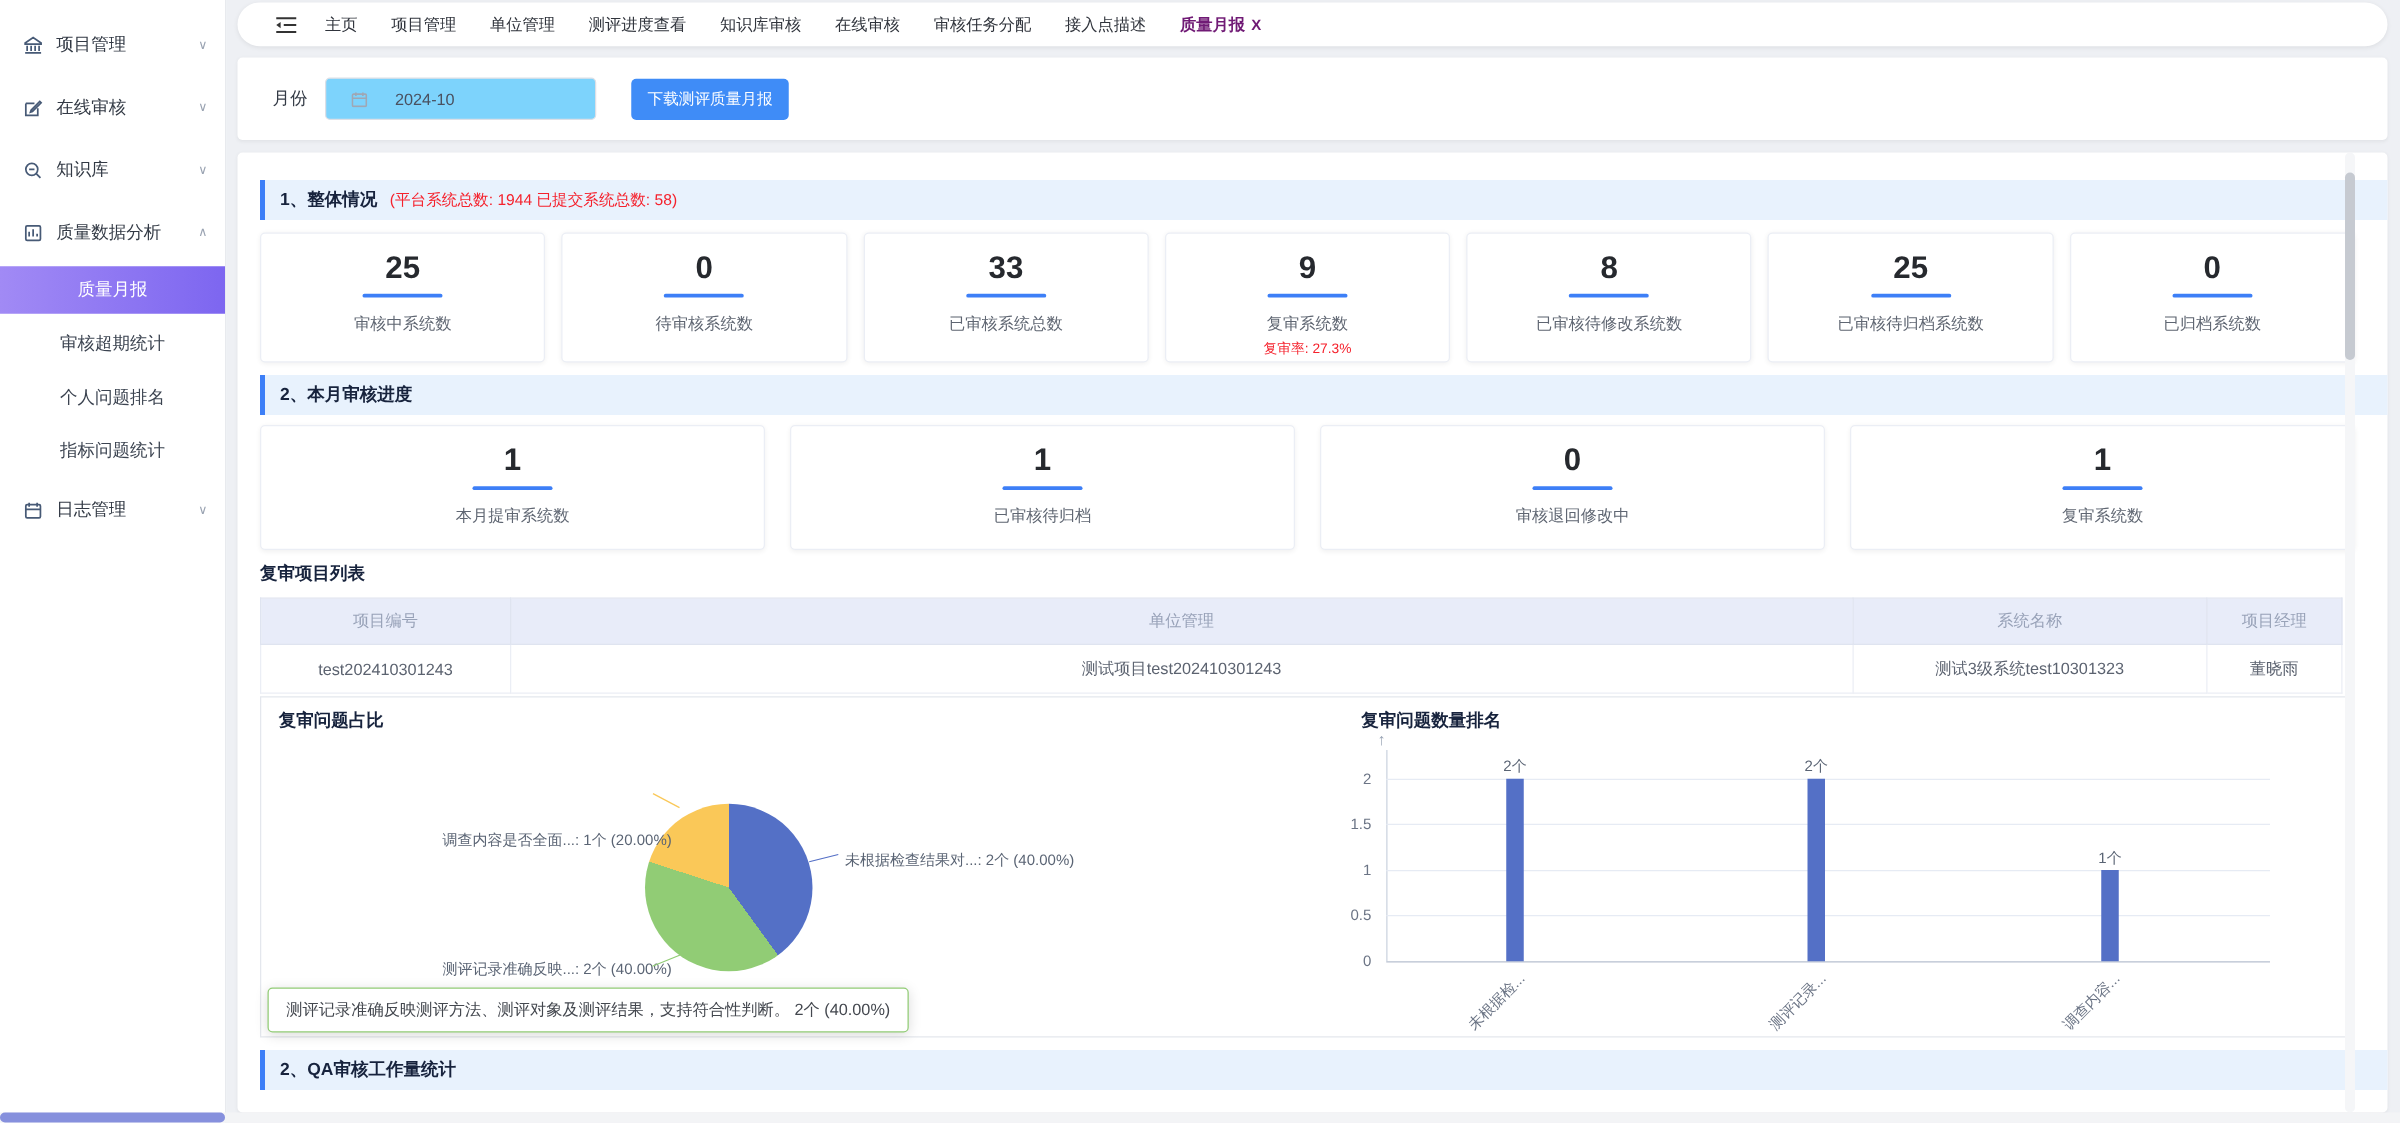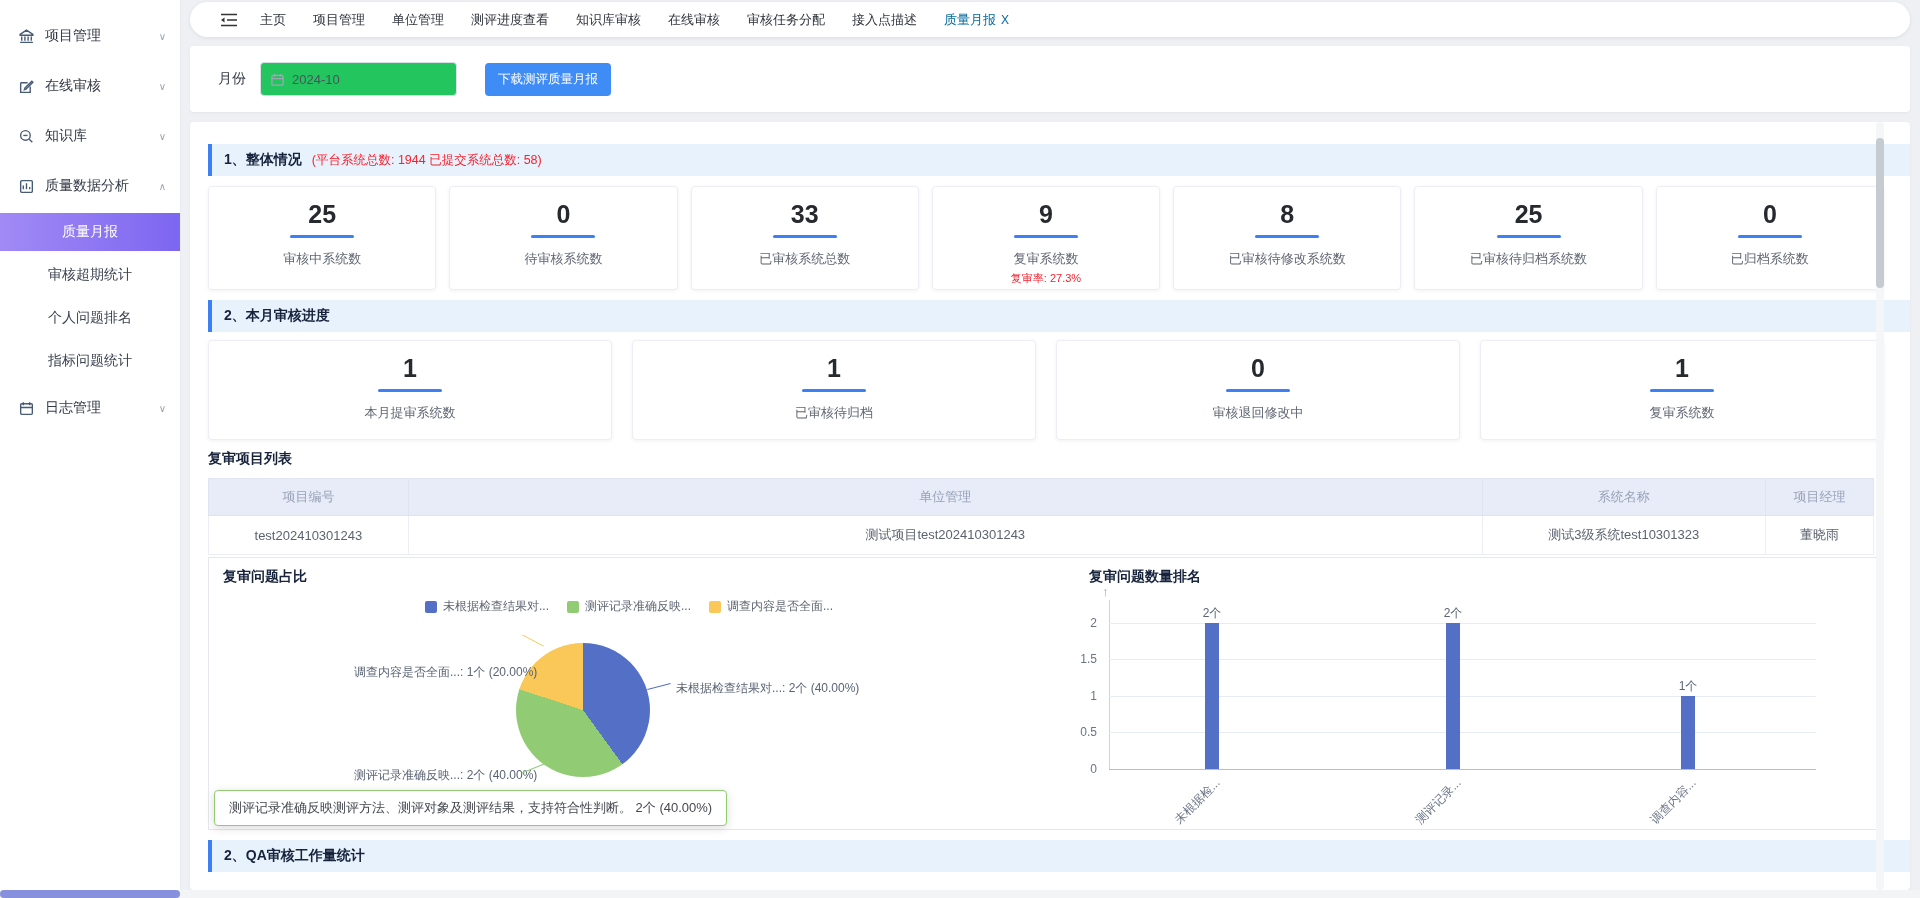--- a/index.html
+++ b/index.html
@@ -16,29 +16,29 @@
   .sub-item{height:38px;margin-top:5px;display:flex;align-items:center;justify-content:center;
     font-size:14px;color:#3b4350;cursor:pointer;}
   .sub-item.active{background:linear-gradient(90deg,#a18af5 0%,#7d66f0 100%);color:#fff;}
   
   .topnav{position:absolute;left:190px;top:2px;width:1720px;height:35px;background:#fff;
     border-radius:18px;box-shadow:0 1px 4px rgba(0,0,0,.08);display:flex;align-items:center;
     padding:0 0 0 30px;box-sizing:border-box;z-index:2;}
   .collapse-ic{width:18px;height:14px;margin-right:22px;cursor:pointer;display:inline-flex;}
   .collapse-ic svg{stroke:#333;stroke-width:1.6;fill:#333;}
   .tab{font-size:13px;color:#30343c;margin-right:27px;cursor:pointer;white-space:nowrap;}
-  .tab.active{color:#0369a1;}
+  .tab.active{color:#701a75;font-weight:bold;}
   .tab .x{margin-left:5px;font-size:12px;}
   
   .filter-card{position:absolute;left:190px;top:46px;width:1720px;height:66px;background:#fff;
     border-radius:4px;box-shadow:0 1px 3px rgba(0,0,0,.05);display:flex;align-items:center;
     padding-left:28px;box-sizing:border-box;}
   .flabel{font-size:14px;color:#333a45;margin-right:14px;}
-  .date-input{width:175px;height:32px;border:1px solid #dcdfe6;border-radius:4px;background:#22c55e;
-    display:flex;align-items:center;padding:0 10px;font-size:13px;color:#4a5160;cursor:pointer;}
+  .date-input{width:175px;height:32px;border:1px solid #dcdfe6;border-radius:4px;background:#7dd3fc;
+    display:flex;align-items:center;padding:0 20px;font-size:13px;color:#4a5160;cursor:pointer;gap:14px;}
   .date-input svg{width:13px;height:13px;stroke:#a0a7b4;fill:none;stroke-width:1.4;margin-right:8px;}
   .dl-btn{margin-left:28px;height:33px;padding:0 13px;background:#3f8cf7;color:#fff;border:none;
     border-radius:4px;font-size:12.5px;cursor:pointer;font-family:inherit;}
   
   .content{position:absolute;left:190px;top:122px;width:1720px;height:768px;background:#fff;
     border-radius:4px;box-shadow:0 1px 3px rgba(0,0,0,.05);overflow:hidden;}
   .sec-head{position:absolute;left:18px;width:1836px;height:32px;background:#e8f2fd;
     border-left:4px solid #3d7ff7;display:flex;align-items:center;padding-left:12px;box-sizing:border-box;}
   .sec-title{font-size:14px;font-weight:bold;color:#17233d;}
   .sec-note{font-size:12.5px;color:#f5222d;margin-left:10px;}
@@ -276,34 +276,20 @@
         <td>测试3级系统test10301323</td>
         <td>董晓雨</td>
       </tr>
     </tbody>
   </table>
 
   <div class="charts-panel">
 
     <div class="pie-region">
       <div class="chart-title" style="left:14px;top:10px;">复审问题占比</div>
-      <div class="legend">
-        <span class="lg-item">
-            <span class="lg-sq" style="background: rgb(84, 112, 198);"></span>
-            <span>未根据检查结果对...</span>
-          </span>
-        <span class="lg-item">
-            <span class="lg-sq" style="background: rgb(145, 204, 117);"></span>
-            <span>测评记录准确反映...</span>
-          </span>
-        <span class="lg-item">
-            <span class="lg-sq" style="background: rgb(250, 200, 88);"></span>
-            <span>调查内容是否全面...</span>
-          </span>
-      </div>
       <div class="pie" id="pie" style="background: conic-gradient(rgb(84, 112, 198) 0%, rgb(84, 112, 198) 40%, rgb(145, 204, 117) 40%, rgb(145, 204, 117) 80%, rgb(250, 200, 88) 80%, rgb(250, 200, 88) 100%);"></div>
       <div class="callout" style="left:145px;top:69px;margin-top:37px;">调查内容是否全面...: 1个  (20.00%)</div>
       <span class="lead" id="lead-y" style="left: 312px; top: 82px; transform: rotate(28deg); border-color: rgb(250, 200, 88);"></span>
       <div class="callout" style="left:467px;top:122px;">未根据检查结果对...: 2个  (40.00%)</div>
       <span class="lead" id="lead-b" style="left: 438px; top: 128px; transform: rotate(-14deg); border-color: rgb(84, 112, 198);"></span>
       <div class="callout" style="left:145px;top:209px;">测评记录准确反映...: 2个  (40.00%)</div>
       <span class="lead" id="lead-g" style="left: 312px; top: 210px; transform: rotate(-22deg); border-color: rgb(145, 204, 117);"></span>
     </div>
 
     <div class="bar-region">

